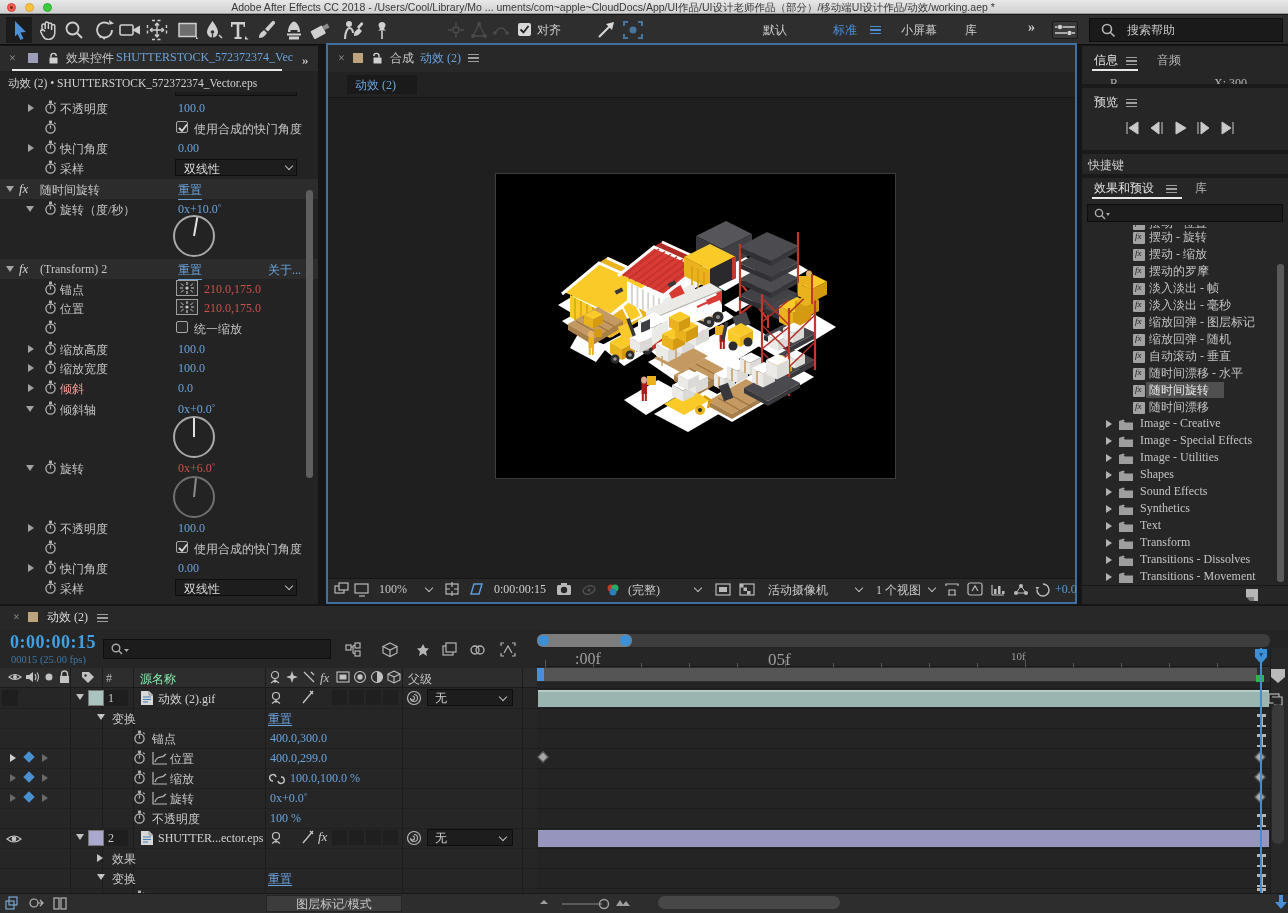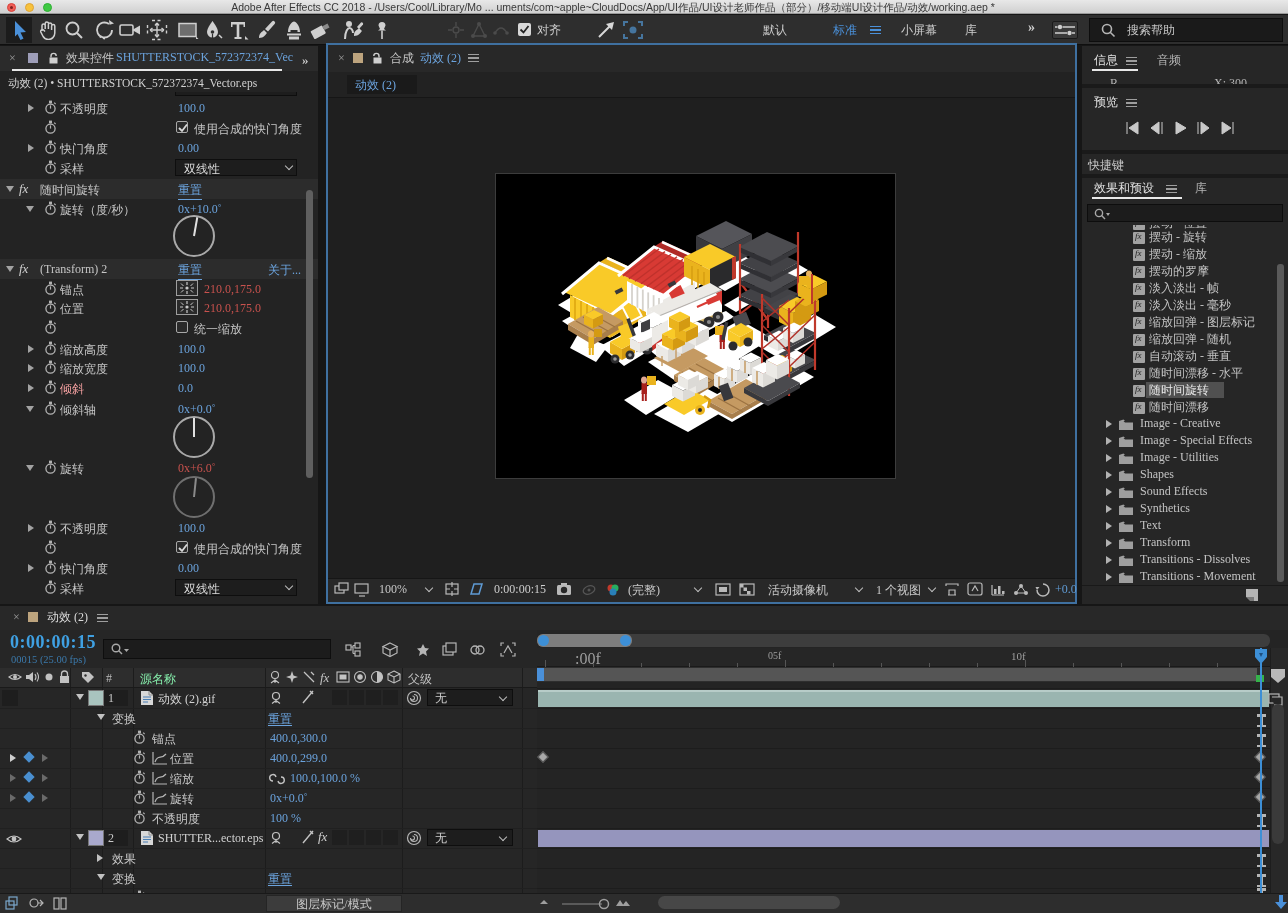--- a/index.html
+++ b/index.html
@@ -1148,21 +1148,21 @@
         <line x1="10.2" y1="2.6" x2="11.6" y2="4" stroke="#b2b2b2" stroke-width="1.2"></line>
       </svg>
       <div style="position: absolute; left: 152px; top: 285px; width: 380px; height: 2px; overflow: hidden; color: rgb(201, 201, 201);">锚点</div>
       <div style="position: absolute; left: 537px; top: 24px; width: 751px; height: 263px; background: rgb(36, 36, 36);"></div>
       <div style="position: absolute; left: 537px; top: 28px; width: 733px; height: 13px; background: rgb(61, 61, 61); border-radius: 6px;"></div>
       <div style="position: absolute; left: 537px; top: 28px; width: 95px; height: 13px; background: rgb(125, 125, 125); border-radius: 6px;"></div>
       <div style="position: absolute; left: 538px; top: 29px; width: 11px; height: 11px; background: rgb(61, 143, 214); border-radius: 50%;"></div>
       <div style="position: absolute; left: 620px; top: 29px; width: 11px; height: 11px; background: rgb(61, 143, 214); border-radius: 50%;"></div>
       <div style="position: absolute; left: 537px; top: 42px; width: 751px; height: 19px; background: rgb(38, 38, 38); border-bottom: 1px solid rgb(26, 26, 26);"></div>
       <div style="position: absolute; left: 535px; top: 44px; color: rgb(158, 158, 158); font-size: 16px; margin-left: 40px;">:00f</div>
-      <div style="position: absolute; left: 768px; top: 44px; color: rgb(158, 158, 158); font-size: 10px;">05f</div>
+      <div style="position: absolute; left: 768px; top: 44px; color: rgb(158, 158, 158); font-size: 17px;">05f</div>
       <div style="position: absolute; left: 1011px; top: 44px; color: rgb(158, 158, 158); font-size: 11px;">10f</div>
       <div style="position: absolute; left: 545px; top: 54px; width: 1px; height: 7px; background: rgb(85, 85, 85);"></div>
       <div style="position: absolute; left: 593px; top: 57px; width: 1px; height: 4px; background: rgb(85, 85, 85);"></div>
       <div style="position: absolute; left: 641px; top: 57px; width: 1px; height: 4px; background: rgb(85, 85, 85);"></div>
       <div style="position: absolute; left: 689px; top: 57px; width: 1px; height: 4px; background: rgb(85, 85, 85);"></div>
       <div style="position: absolute; left: 737px; top: 57px; width: 1px; height: 4px; background: rgb(85, 85, 85);"></div>
       <div style="position: absolute; left: 785px; top: 54px; width: 1px; height: 7px; background: rgb(85, 85, 85);"></div>
       <div style="position: absolute; left: 833px; top: 57px; width: 1px; height: 4px; background: rgb(85, 85, 85);"></div>
       <div style="position: absolute; left: 881px; top: 57px; width: 1px; height: 4px; background: rgb(85, 85, 85);"></div>
       <div style="position: absolute; left: 929px; top: 57px; width: 1px; height: 4px; background: rgb(85, 85, 85);"></div>

